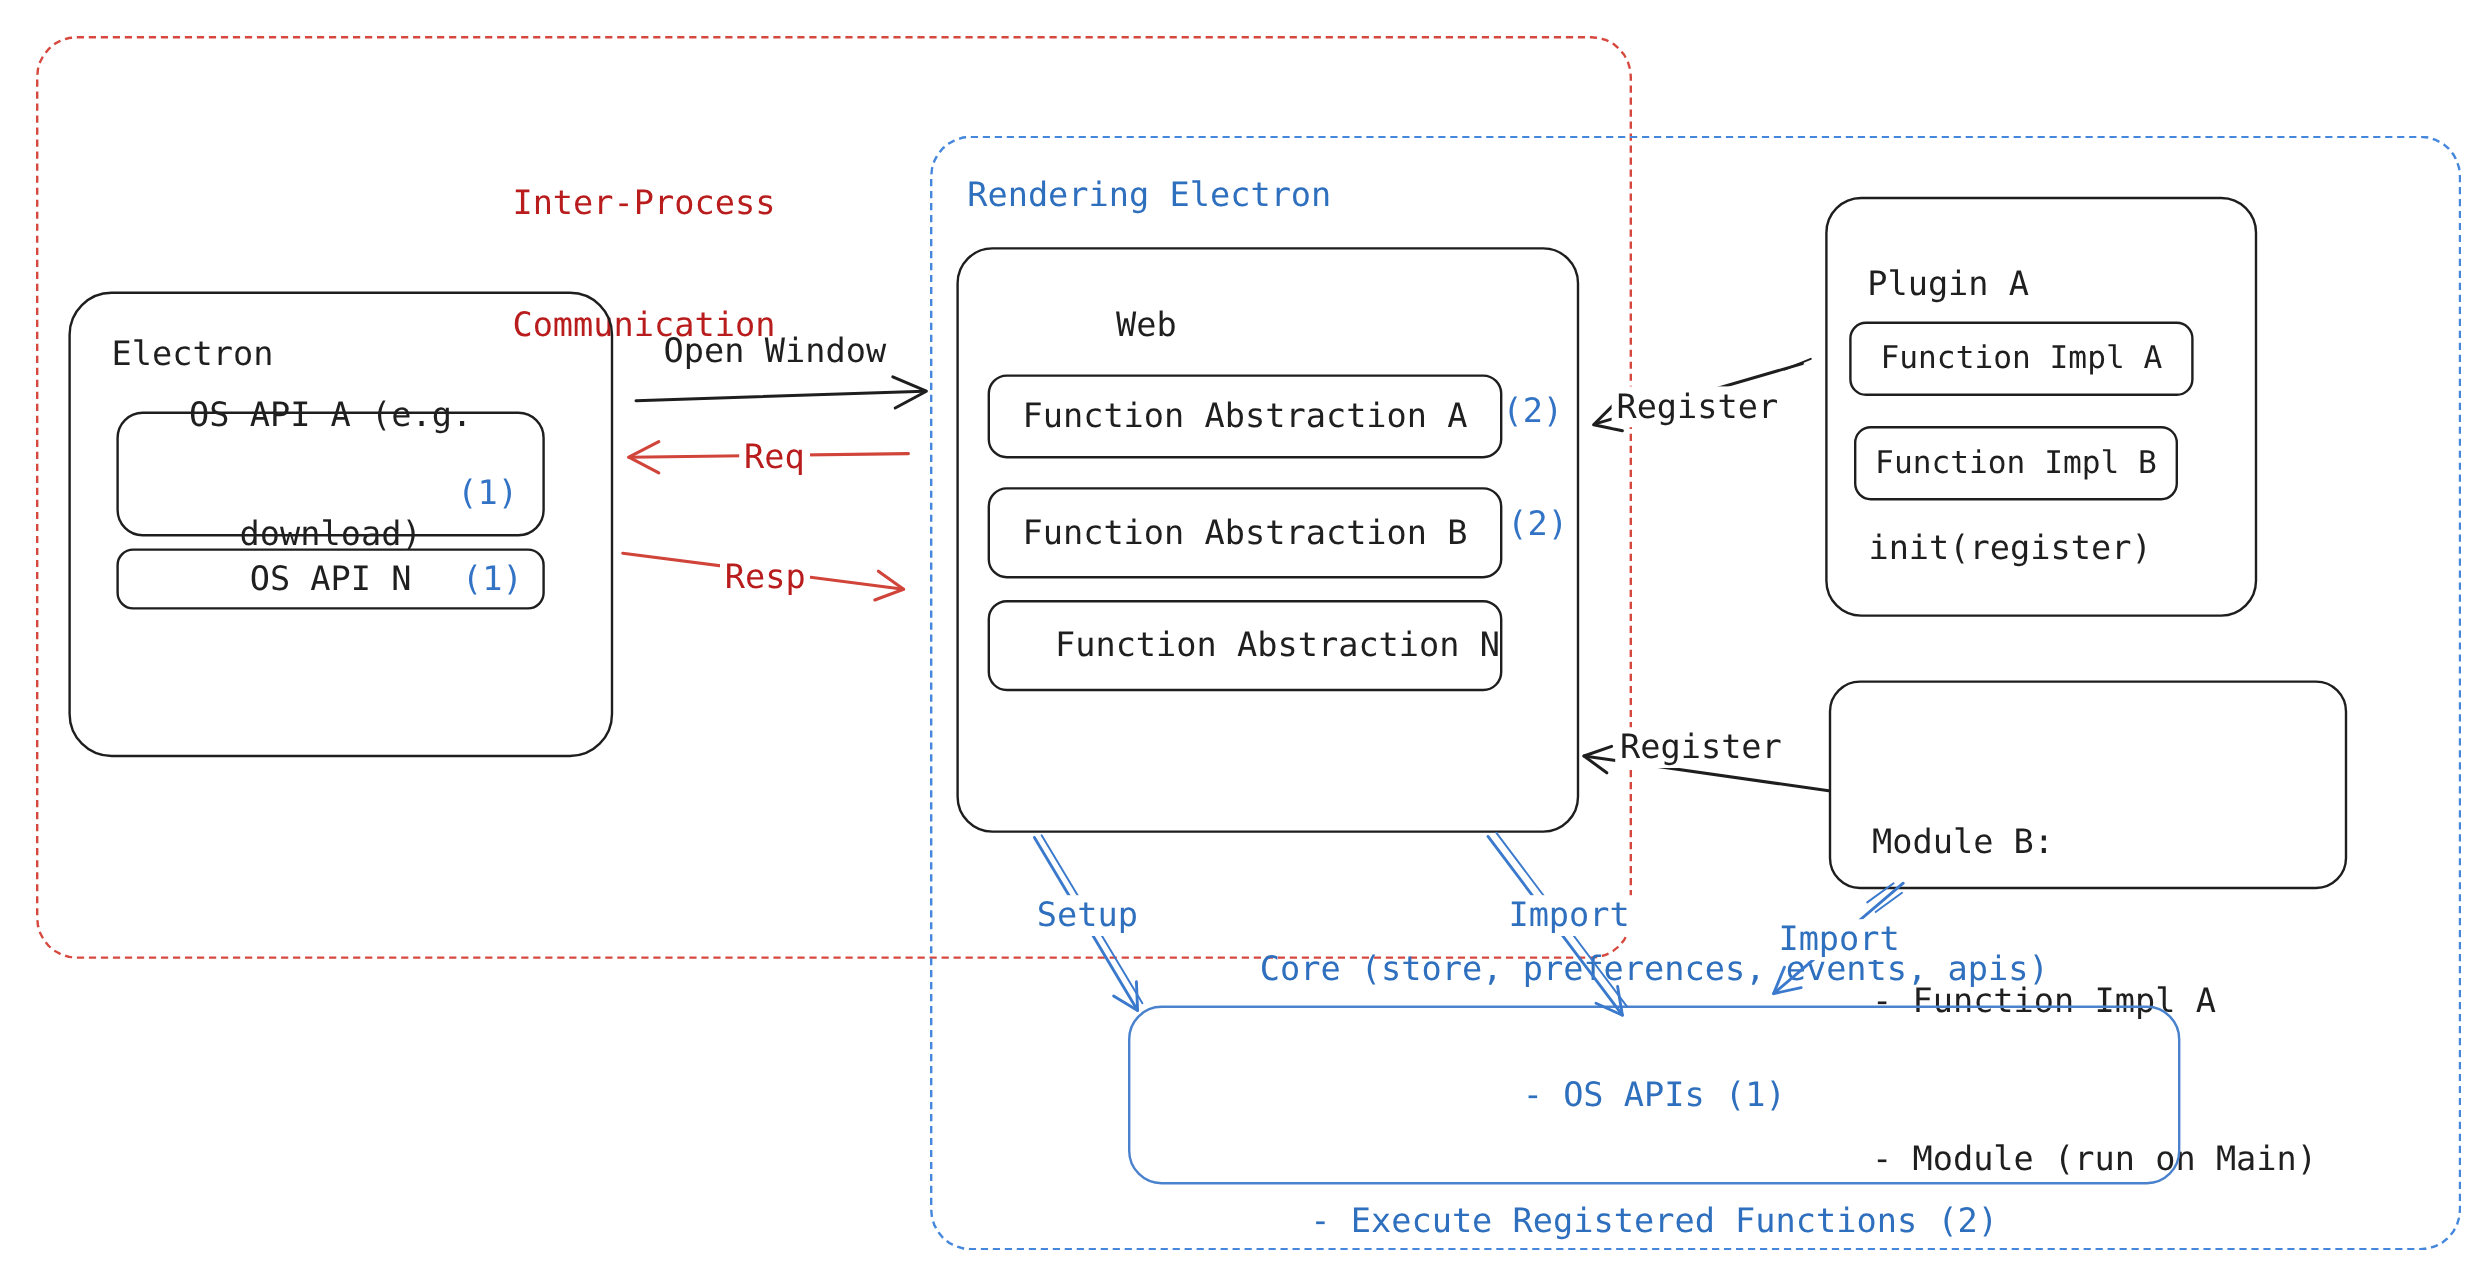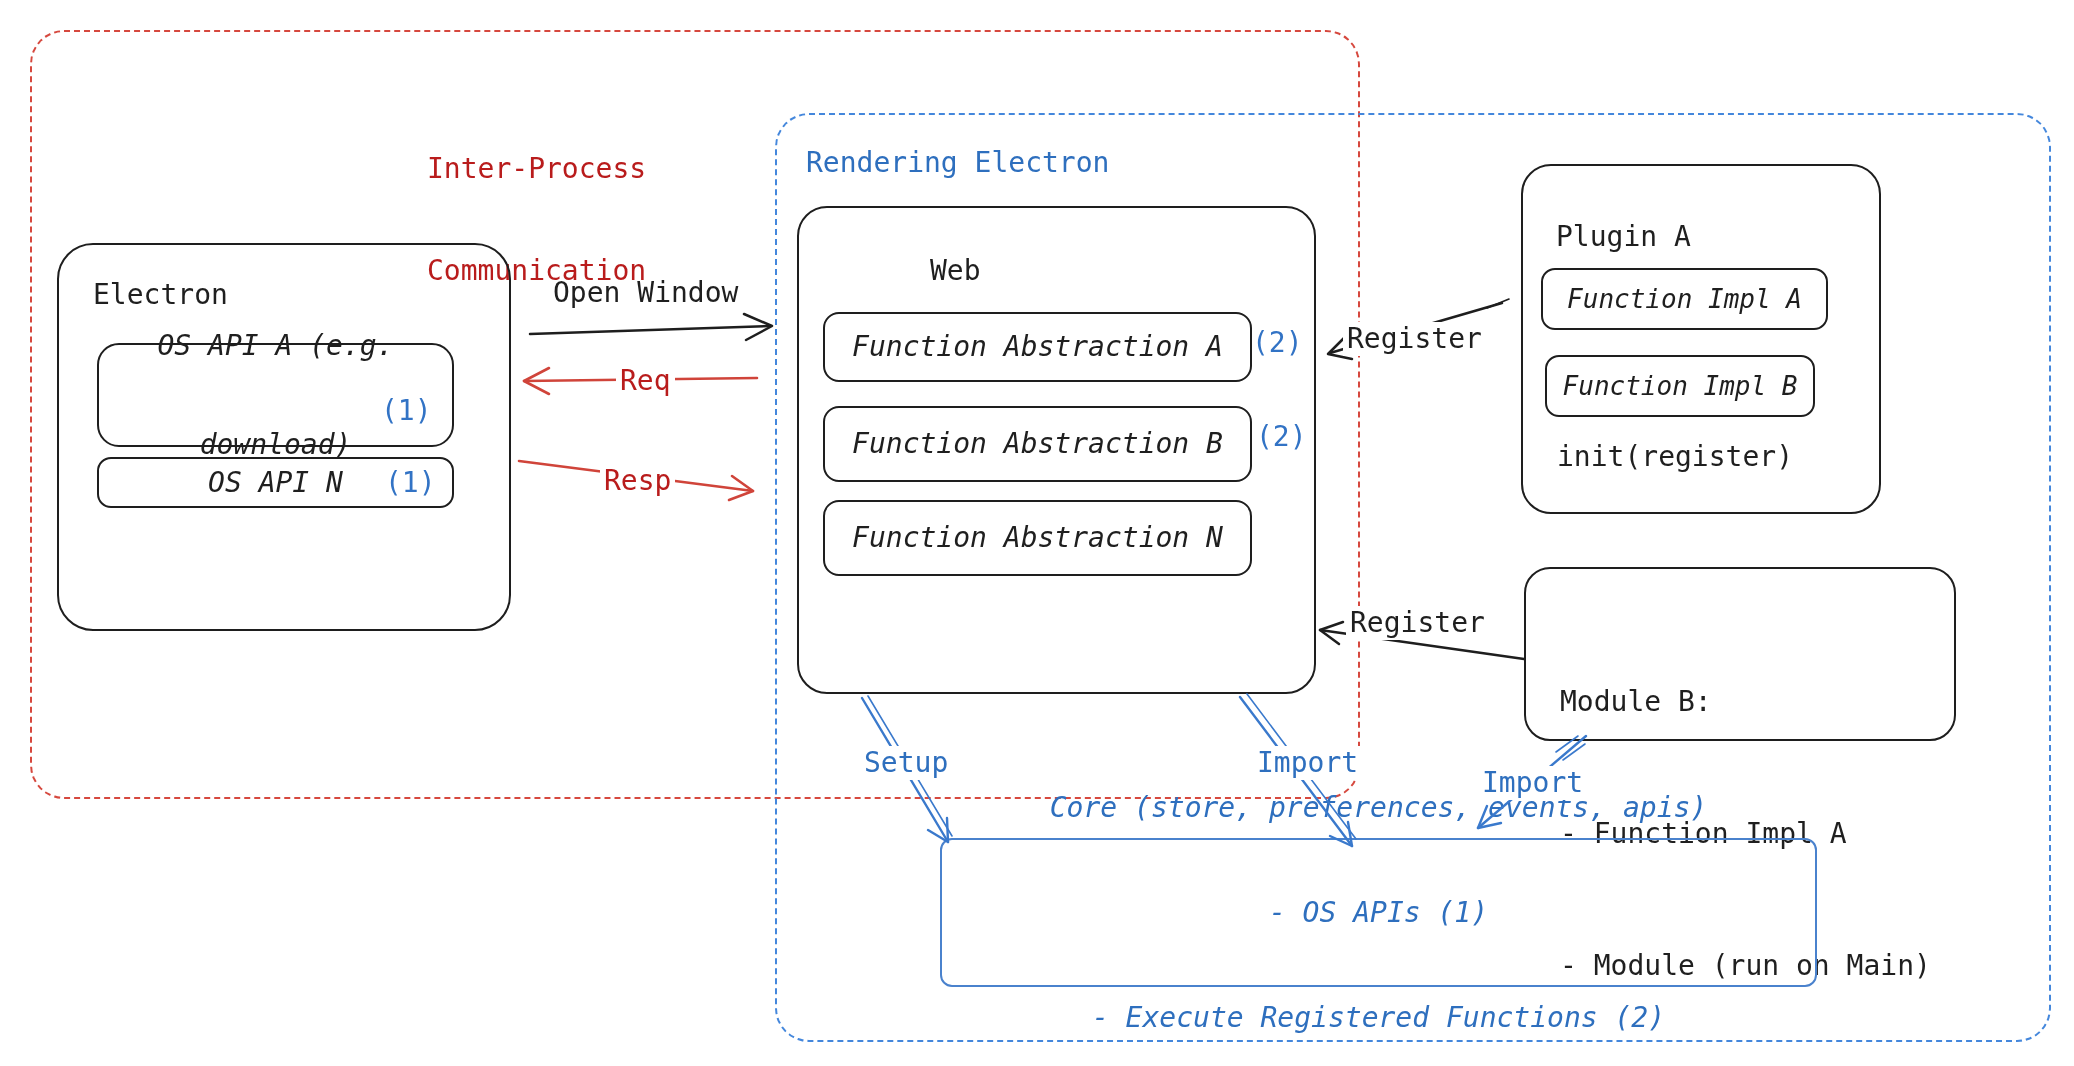--- a/index.html
+++ b/index.html
@@ -2,21 +2,21 @@
 <html><head>
 <meta charset="utf-8">
 <style>
   html,body{margin:0;padding:0;background:#ffffff;}
   #canvas{
     position:relative;width:2074px;height:1066px;background:#ffffff;
     font-family:"DejaVu Sans Mono","Liberation Mono",monospace;
     color:#1f1f1f;overflow:hidden;
   }
   .grp{position:absolute;border:2.5px dashed;border-radius:34px;background:transparent;}
-  .node{position:absolute;border:2.5px solid #1e1e1e;border-radius:28px;background:transparent;font-style:italic;}
+  .node{position:absolute;border:2.5px solid #1e1e1e;border-radius:28px;background:transparent;}
   .lbl{position:absolute;font-size:28px;line-height:34px;white-space:pre;}
   .small{font-size:26px;}
   .center{display:flex;align-items:center;justify-content:center;text-align:center;}
   .blue{color:#2e6fbe;}
   .badge{color:#3273c5;}
   .red{color:#b91c1c;}
   .onwhite{background:#ffffff;padding:0 4px;}
   svg.arrows{position:absolute;left:0;top:0;pointer-events:none;}
   svg .bk{stroke:#1e1e1e;stroke-width:2.5;fill:none;stroke-linecap:round;stroke-linejoin:round;}
   svg .rd{stroke:#d0443a;stroke-width:2.6;fill:none;stroke-linecap:round;stroke-linejoin:round;}
@@ -59,21 +59,21 @@
   <div class="node center" style="left:823px;top:312px;width:425px;height:66px;border-radius:16px;">
     <div class="lbl" style="position:static;">Function Abstraction A</div>
   </div>
   <div class="lbl badge" style="left:1252px;top:326px;">(2)</div>
 
   <div class="node center" style="left:823px;top:406px;width:425px;height:72px;border-radius:16px;">
     <div class="lbl" style="position:static;">Function Abstraction B</div>
   </div>
   <div class="lbl badge" style="left:1256px;top:420px;">(2)</div>
 
-  <div class="node center" style="left:823px;top:500px;width:425px;height:72px;border-radius:16px;">
+  <div class="node center" style="left:823px;top:500px;width:425px;height:72px;border-radius:16px;justify-content:flex-end;">
     <div class="lbl" style="position:static;">Function Abstraction N</div>
   </div>
 
 
   <div class="node" style="left:1521px;top:164px;width:356px;height:346px;border-radius:30px;"></div>
   <div class="lbl" style="left:1556px;top:220px;">Plugin A</div>
 
   <div class="node center" style="left:1541px;top:268px;width:283px;height:58px;border-radius:14px;">
     <div class="lbl small" style="position:static;">Function Impl A</div>
   </div>
@@ -82,21 +82,21 @@
   </div>
   <div class="lbl" style="left:1557px;top:440px;">init(register)</div>
 
   <div class="node" style="left:1524px;top:567px;width:428px;height:170px;border-radius:26px;"></div>
   <div class="lbl" style="left:1560px;top:592px;line-height:44px;">
     <div>Module B:</div>
     <div>- Function Impl A</div>
     <div>- Module (run on Main)</div>
   </div>
 
-  <div class="node center" style="left:940px;top:838px;width:873px;height:145px;border-radius:12px;border-color:#4a82cd;">
+  <div class="node center" style="left:940px;top:838px;width:873px;height:145px;border-radius:28px;border-color:#4a82cd;">
     <div class="lbl blue" style="position:static;text-align:center;line-height:35px;">
       <div>Core (store, preferences, events, apis)</div>
       <div>- OS APIs (1)</div>
       <div>- Execute Registered Functions (2)</div>
     </div>
   </div>
 
   <svg class="arrows" width="2074" height="1066" viewBox="0 0 2074 1066">
 
     <g>

